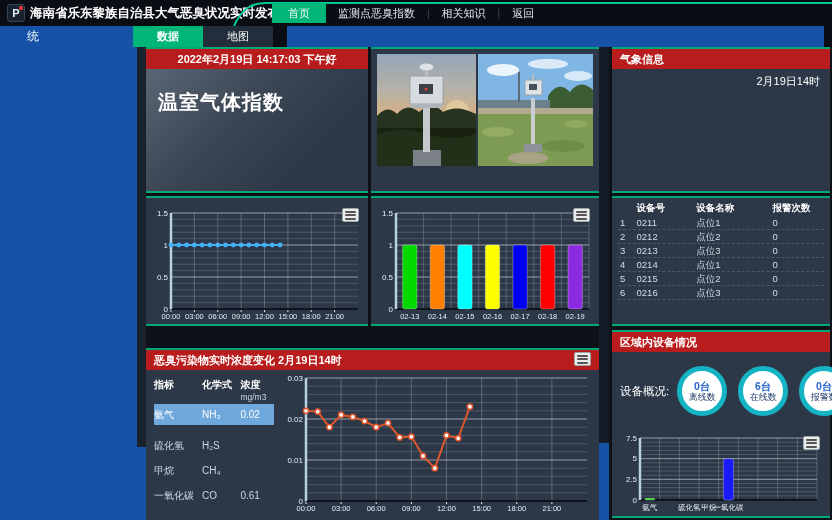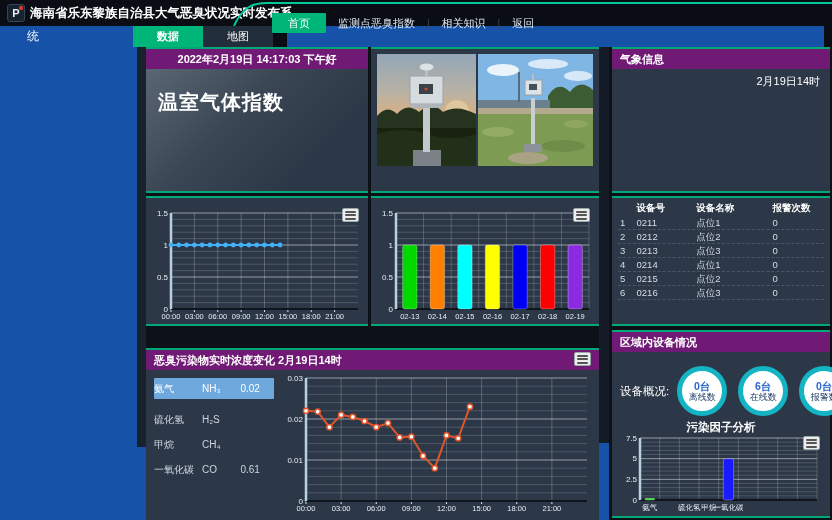--- a/index.html
+++ b/index.html
@@ -6,21 +6,21 @@
   *{box-sizing:border-box;font-family:"Liberation Sans","DejaVu Sans",sans-serif;}
   #stage{position:relative;width:832px;height:520px;background:#0d1218;overflow:hidden;}
 
   
   #topbar{position:absolute;left:0;top:0;width:832px;height:26px;background:#0a0e14;z-index:5;}
   #swoosh{position:absolute;left:0;top:0;width:832px;height:26px;pointer-events:none;}
   #logo{position:absolute;left:7px;top:4px;width:18px;height:18px;background:#17222f;border:1px solid #33465c;
         border-radius:3px;color:#e8f1fa;font-size:11px;font-weight:bold;text-align:center;line-height:17px;}
   #logo i{position:absolute;right:1px;top:1px;width:4px;height:4px;background:#d33;border-radius:1px;}
   #apptitle{position:absolute;left:30px;top:0;height:26px;line-height:26px;color:#ffffff;font-size:12.5px;font-weight:bold;}
-  #nav{position:absolute;left:272px;top:10px;height:26px;display:flex;align-items:center;gap:0;}
+  #nav{position:absolute;left:272px;top:0;height:26px;display:flex;align-items:center;gap:0;}
   .nav-item{color:#dfe7f0;font-size:11px;padding:0 12px;height:20px;line-height:20px;cursor:pointer;white-space:nowrap;}
   .nav-item.active{background:#00b578;color:#fff;border-radius:1px;padding:0 16px;}
   .nav-sep{color:#3c4a5c;font-size:10px;}
 
   
   #tabrow{position:absolute;left:0;top:26px;width:832px;height:21px;background:#0a0e14;display:flex;}
   #tab-side{width:137px;height:21px;background:#1552a8;color:#fff;font-size:12px;padding-left:27px;line-height:20px;}
   .tab{width:70px;height:21px;text-align:center;line-height:21px;font-size:11px;color:#fff;cursor:pointer;}
   .tab.active{background:#00b578;font-weight:bold;width:70px;margin-left:-4px;}
   .tab.inactive{background:#232e3c;margin-left:0px;}
@@ -31,21 +31,21 @@
   #sidebar{position:absolute;left:0;top:47px;width:137px;height:473px;background:#1552a8;}
   .vstrip{position:absolute;top:47px;width:9px;height:473px;}
   .vstrip .dk{width:100%;background:#19212d;}
   .vstrip .bl{width:100%;background:#1552a8;}
   #strip-left{left:137px;}
   #strip-mid{left:599px;width:10px;}
   #strip-mid .dk{background:#141b26;}
 
   
   .panel{position:absolute;background:#2c3847;border-top:2px solid #00a877;border-bottom:2px solid #00a877;}
-  .panel-h{height:20px;background:#701a75;color:#fff;font-size:11px;font-weight:bold;line-height:20px;padding:0 8px;
+  .panel-h{height:20px;background:#b91c1c;color:#fff;font-size:11px;font-weight:bold;line-height:20px;padding:0 8px;
            white-space:nowrap;overflow:hidden;}
   .panel-h.center{text-align:center;}
 
   #p-welcome{left:146px;top:47px;width:222px;height:146px;}
   #p-welcome .wbody{height:122px;background:linear-gradient(135deg,#5a6674 0%,#3b4654 40%,#2c3847 75%);}
   #headline{color:#fff;font-size:20px;font-weight:700;padding:20px 0 0 12px;letter-spacing:1px;}
 
   #p-photos{left:371px;top:47px;width:228px;height:146px;}
   #p-photos .pbody{display:flex;gap:2px;padding:5px 6px;}
   .photo{height:112px;}
@@ -383,20 +383,25 @@
             <span class="tc3">0</span>
           </div>
         </div>
     </div>
   </div>
 
   <div id="p-poll" class="panel">
     <div class="panel-h">恶臭污染物实时浓度变化  2月19日14时</div>
     <div class="pbody">
       <div id="polltab">
+        <div class="prow head">
+          <span class="pc0">指标</span>
+          <span class="pc1">化学式</span>
+          <span class="pc2"><span>浓度</span><span class="unit">mg/m3</span></span>
+        </div>
         <div>
             <div class="prow hl">
               <span class="pc0">氨气</span>
               <span class="pc1">NH₃</span>
               <span class="pc2">0.02</span>
             </div>
             <div class="prow norm">
               <span class="pc0">硫化氢</span>
               <span class="pc1">H₂S</span>
               <span class="pc2"></span>
@@ -505,21 +510,20 @@
           <div class="stat-c">
             <div class="stat-n">6台</div>
             <div class="stat-l">在线数</div>
           </div>
           <div class="stat-c">
             <div class="stat-n">0台</div>
             <div class="stat-l">报警数</div>
           </div>
         </div>
     </div>
-    <div id="factor-title">污染因子分析</div>
     <div id="chart4">
         <svg width="208" height="81" viewBox="0 0 208 81">
           <line x1="23" y1="68" x2="200" y2="68" stroke="rgba(255,255,255,0.16)" stroke-width="1"></line>
           <line x1="23" y1="63.86666666666667" x2="200" y2="63.86666666666667" stroke="rgba(255,255,255,0.16)" stroke-width="1"></line>
           <line x1="23" y1="59.733333333333334" x2="200" y2="59.733333333333334" stroke="rgba(255,255,255,0.16)" stroke-width="1"></line>
           <line x1="23" y1="55.6" x2="200" y2="55.6" stroke="rgba(255,255,255,0.16)" stroke-width="1"></line>
           <line x1="23" y1="51.46666666666667" x2="200" y2="51.46666666666667" stroke="rgba(255,255,255,0.16)" stroke-width="1"></line>
           <line x1="23" y1="47.333333333333336" x2="200" y2="47.333333333333336" stroke="rgba(255,255,255,0.16)" stroke-width="1"></line>
           <line x1="23" y1="43.199999999999996" x2="200" y2="43.199999999999996" stroke="rgba(255,255,255,0.16)" stroke-width="1"></line>
           <line x1="23" y1="39.06666666666666" x2="200" y2="39.06666666666666" stroke="rgba(255,255,255,0.16)" stroke-width="1"></line>

